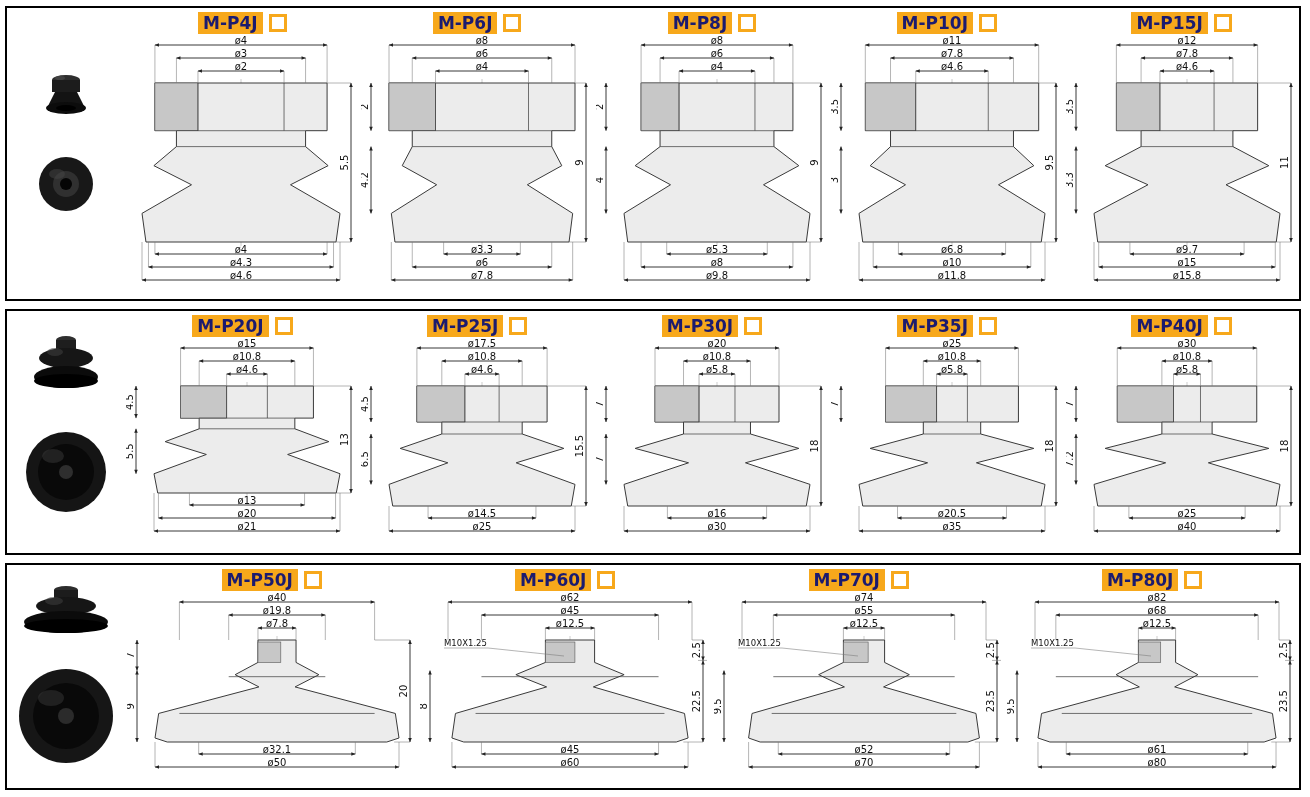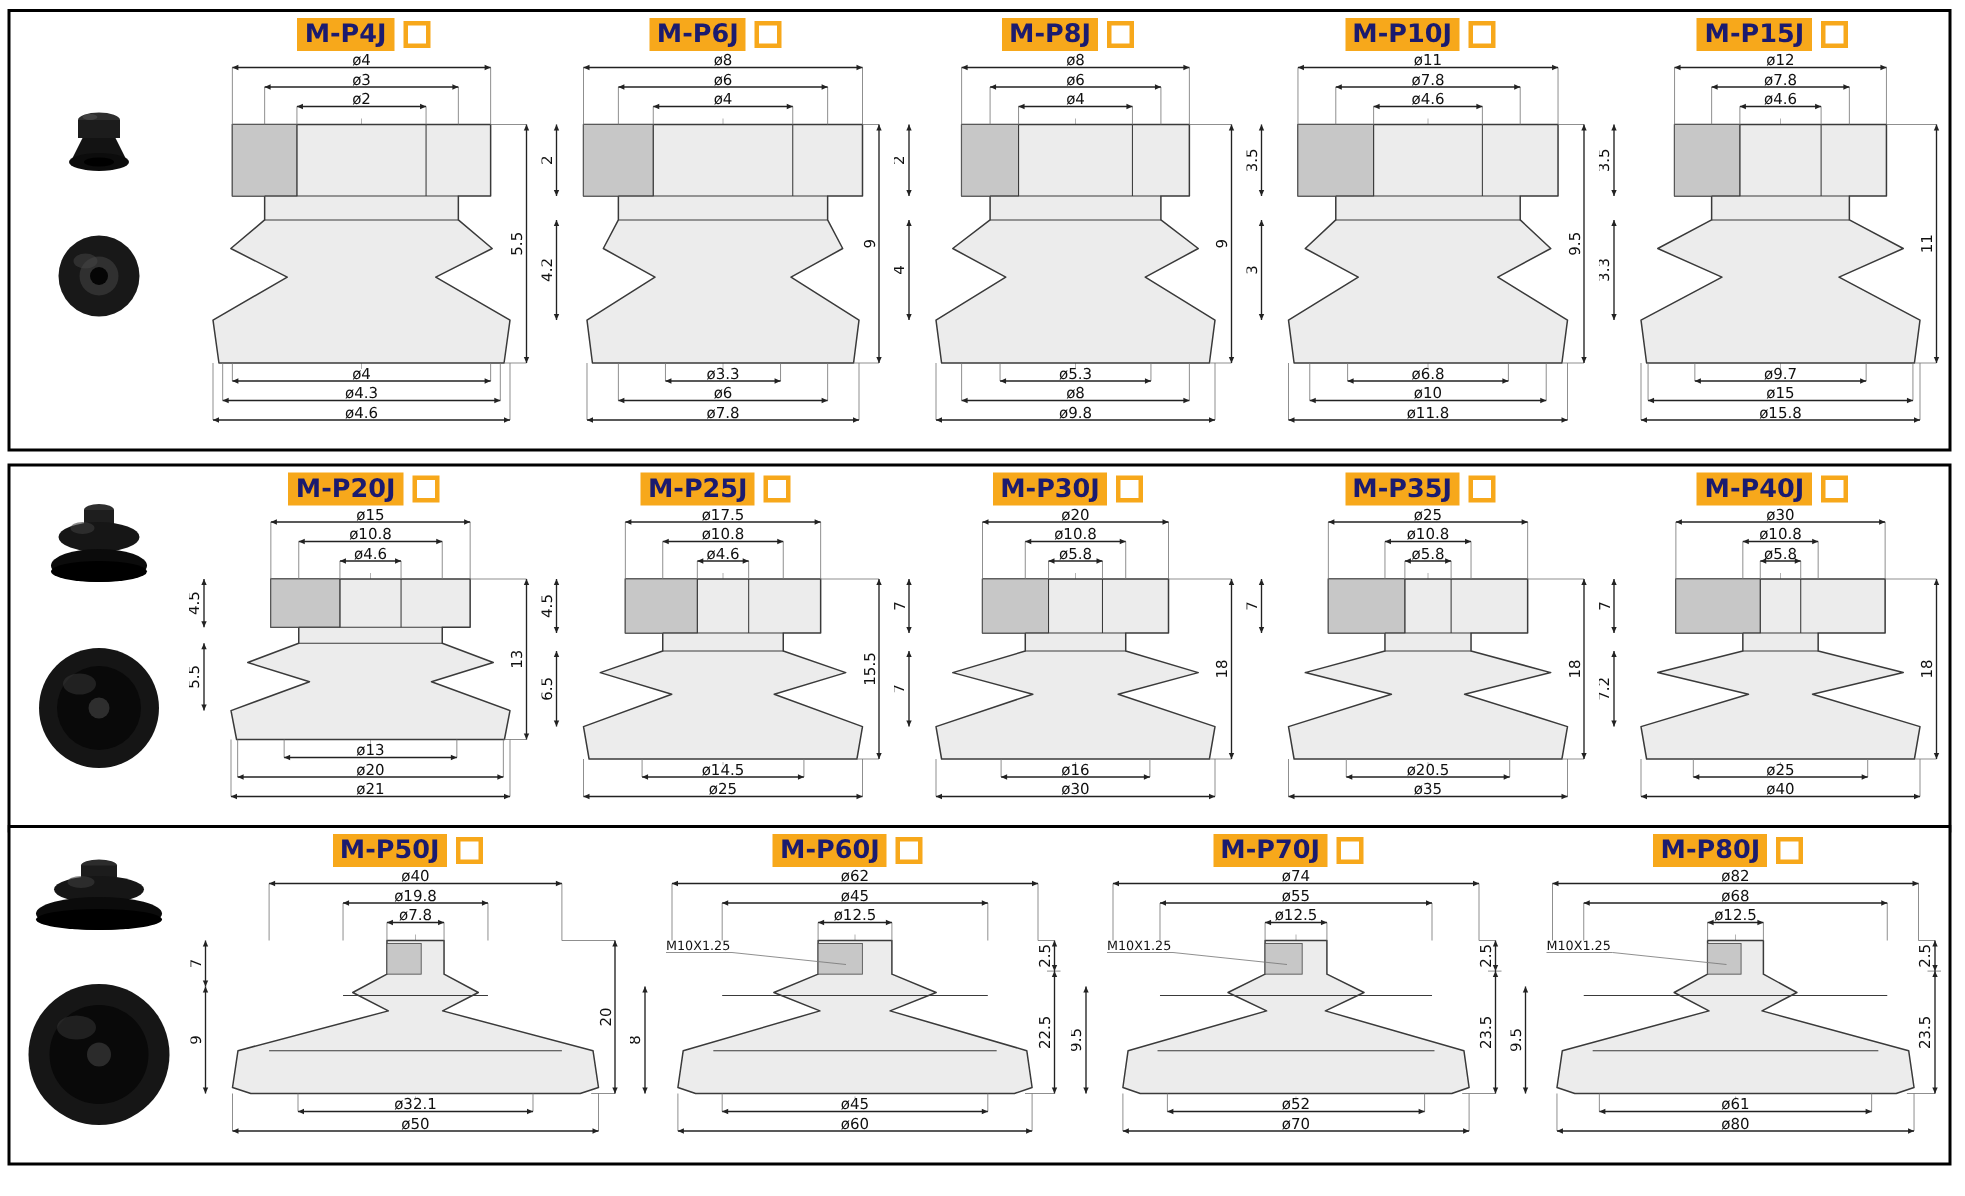--- a/index.html
+++ b/index.html
@@ -6,21 +6,21 @@
     --title-bg:#F7A81B;
     --title-text:#1b1b6f;
     --chk-border:#F7A81B;
     --panel-border:#000000;
   }
   html,body{margin:0;padding:0;background:#fff;}
   body{width:1310px;height:797px;position:relative;font-family:"DejaVu Sans","Liberation Sans",sans-serif;overflow:hidden;}
   .panel{position:absolute;left:5px;width:1296px;border:2px solid var(--panel-border);background:#fff;display:flex;box-sizing:border-box;}
   #panel-1{top:6px;height:295px;}
   #panel-2{top:309px;height:246px;justify-content:flex-end;}
-  #panel-3{top:550px;height:227px;}
+  #panel-3{top:563px;height:227px;}
   .photos{width:118px;display:flex;flex-direction:column;align-items:center;justify-content:center;flex:none;}
   .cells{flex:1;display:flex;}
   .cell{flex:1;display:flex;flex-direction:column;align-items:center;padding-top:3px;min-width:0;}
   .title-row{display:flex;align-items:center;justify-content:center;gap:6px;height:24px;}
   .title{background:var(--title-bg);color:var(--title-text);font-weight:bold;font-size:17px;padding:0 5px;line-height:22px;}
   .chk{display:inline-block;width:12px;height:12px;border:3px solid var(--chk-border);background:#fff;cursor:pointer;}
   svg{display:block;}
   text.dt{font-size:10px;fill:#111;font-family:"DejaVu Sans","Liberation Sans",sans-serif;}
   text.th{font-size:8.5px;}
   line.dl{stroke:#222;stroke-width:0.9;}

